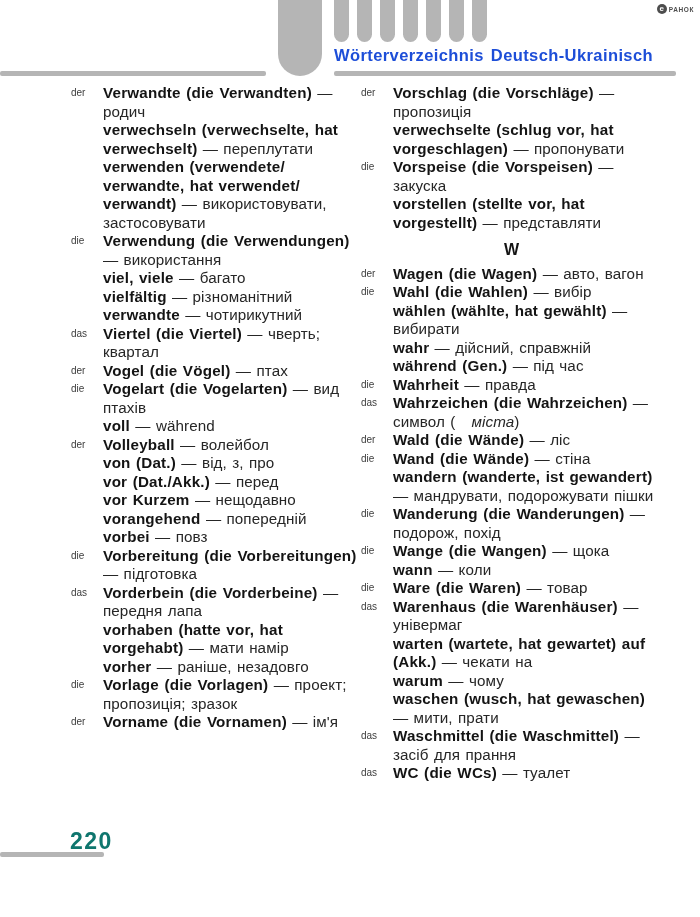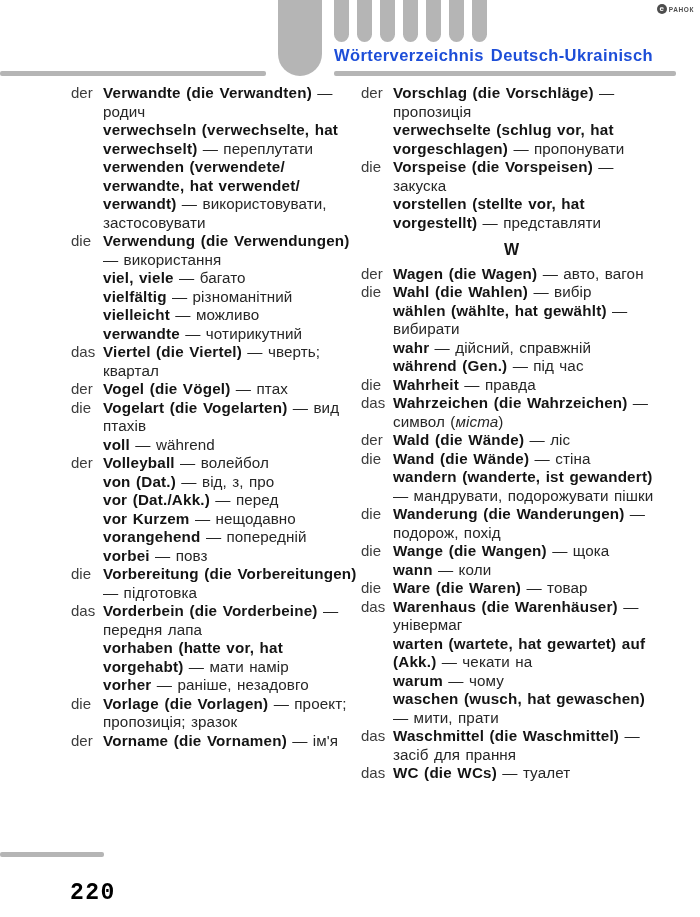--- a/index.html
+++ b/index.html
@@ -36,37 +36,37 @@
   }
   .logo-text { font-size:6.5px; font-weight:bold; letter-spacing:0.6px; }
 
   
   .col { position:absolute; top:84px; }
   .col-left  { left:71px;  width:289px; }
   .col-right { left:361px; width:301px; }
 
   .entry { display:grid; grid-template-columns:32px 1fr; }
   .article {
-    font-size:15px; line-height:18.5px; color:#3c3c3c;
+    font-size:10px; line-height:18.5px; color:#3c3c3c;
   }
   .entry-text {
     margin:0; font-size:15.2px; line-height:18.5px; color:#262626;
     letter-spacing:0.1px; word-spacing:1px;
   }
   .entry-text b { color:#141414; letter-spacing:0.2px; }
-  .entry-text i { font-style:italic; }
+  .entry-text i { font-style:italic;margin-left:16px; }
   .section-letter {
     text-align:center; font-weight:bold; font-size:16px; color:#141414;
     line-height:18.5px; margin:9px 0 5px;
   }
 
   .page-number {
-    position:absolute; left:70px; top:880px;
-    font-size:23px; font-weight:bold; color:#000000; letter-spacing:1.5px;
-    font-family:Liberation Mono, monospace;
+    position:absolute; left:70px; top:828px;
+    font-size:23px; font-weight:bold; color:#0f766e; letter-spacing:1.5px;
+    font-family:Liberation Sans, sans-serif;
   }
 </style>
 </head>
 <body>
 
 <div class="page">
 
   <div class="decor-big-pill"></div>
   <div class="decor-pill" style="left:334px"></div>
   <div class="decor-pill" style="left:357px"></div>
@@ -105,24 +105,20 @@
       <div class="entry">
         <span class="article"></span>
         <p class="entry-text"><b>viel, viele</b><span> — </span><span>багато</span></p>
       </div>
       <div class="entry">
         <span class="article"></span>
         <p class="entry-text"><b>vielfältig</b><span> — </span><span>різноманітний</span></p>
       </div>
       <div class="entry">
         <span class="article"></span>
-        <p class="entry-text"><b>vielleicht</b><span> — </span><span>можливо</span></p>
-      </div>
-      <div class="entry">
-        <span class="article"></span>
         <p class="entry-text"><b>verwandte</b><span> — </span><span>чотирикутний</span></p>
       </div>
       <div class="entry">
         <span class="article">das</span>
         <p class="entry-text"><b>Viertel (die Viertel)</b><span> — </span><span>чверть; квартал</span></p>
       </div>
       <div class="entry">
         <span class="article">der</span>
         <p class="entry-text"><b>Vogel (die Vögel)</b><span> — </span><span>птах</span></p>
       </div>

